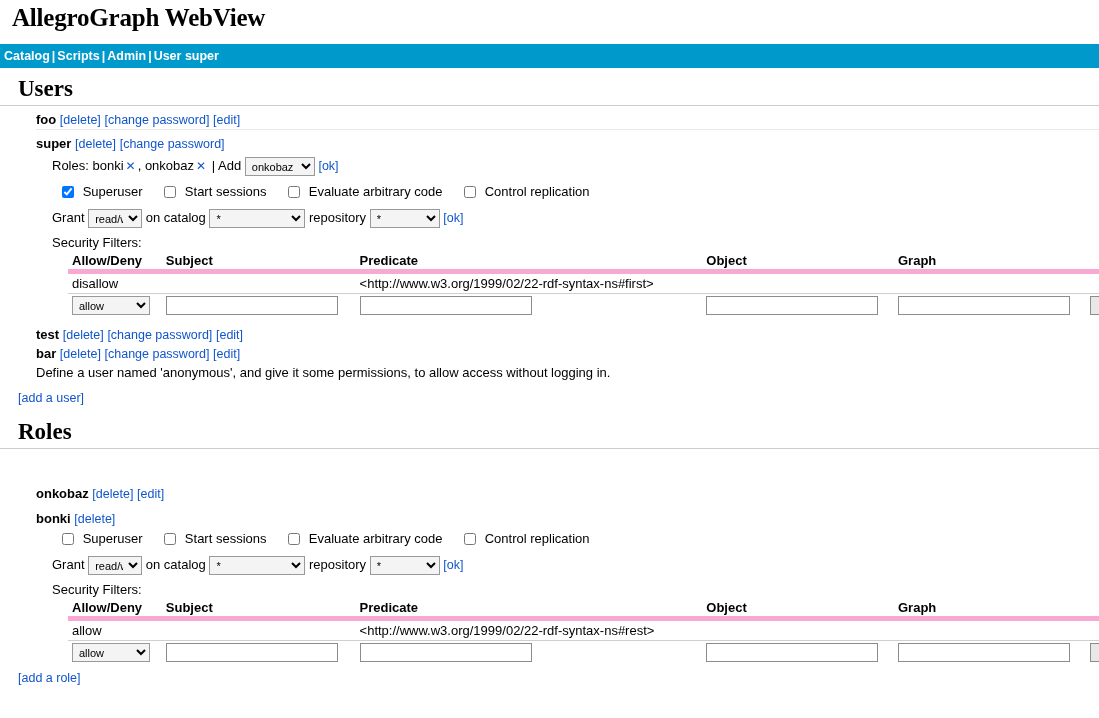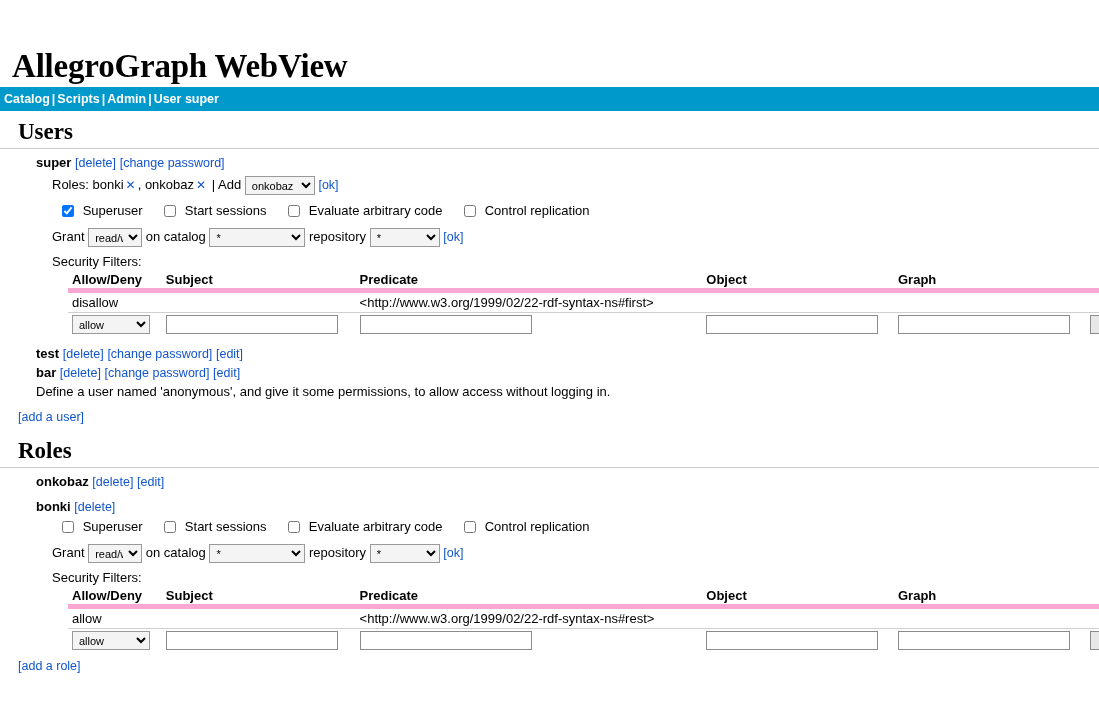--- a/index.html
+++ b/index.html
@@ -8,24 +8,23 @@
     width: 1099px; height: 718px;
     background: #ffffff;
     font-family: "Liberation Sans", sans-serif;
     font-size: 13px;
     color: #000000;
     overflow: hidden;
   }
   .app-title {
     font-family: "Liberation Serif", serif;
     font-weight: bold;
-    font-size: 33px;
-    padding: 4px 12px 2px 12px;
+    font-size: 25px;
+    padding: 4px 12px 12px 12px;
     letter-spacing: -0.2px;
-    margin-top: 44px;
   }
   .navbar {
     background: #0099cc;
     color: #ffffff;
     font-weight: bold;
     font-size: 12.5px;
     padding: 5px 4px 5px 4px;
     height: 24px;
     line-height: 14px;
   }
@@ -143,20 +142,28 @@
   <div class="app-title">AllegroGraph WebView</div>
 
   <div class="navbar">
     <a class="navlink">Catalog</a><span class="sep">|</span><a class="navlink">Scripts</a><span class="sep">|</span><a class="navlink">Admin</a><span class="sep">|</span><a class="navlink">User super</a>
   </div>
 
   <div class="section-title">Users</div>
 
   <div class="content">
 
+    <div class="entity">
+      <div class="entity-head">
+        <span class="uname">foo</span>
+        <a class="lnk">[delete]</a>
+        <a class="lnk">[change password]</a>
+        <a class="lnk">[edit]</a>
+      </div>
+    </div>
 
     <div class="entity">
       <div style="padding:2px 0;">
         <span class="uname">super</span>
         <a class="lnk">[delete]</a>
         <a class="lnk">[change password]</a>
       </div>
 
       <div class="detail">
 
@@ -260,21 +267,21 @@
     <div class="addlink">
       <a class="lnk">[add a user]</a>
     </div>
   </div>
 
   <div class="section-title">Roles</div>
 
   <div class="content">
 
     <div class="entity">
-      <div class="entity-head" style="border-bottom:none;">
+      <div class="entity-head" style="border-bottom:none;margin-top:31px;">
         <span class="uname">onkobaz</span>
         <a class="lnk">[delete]</a>
         <a class="lnk">[edit]</a>
       </div>
     </div>
 
     <div class="entity" style="padding-top:8px;">
       <div>
         <span class="uname">bonki</span>
         <a class="lnk">[delete]</a>

